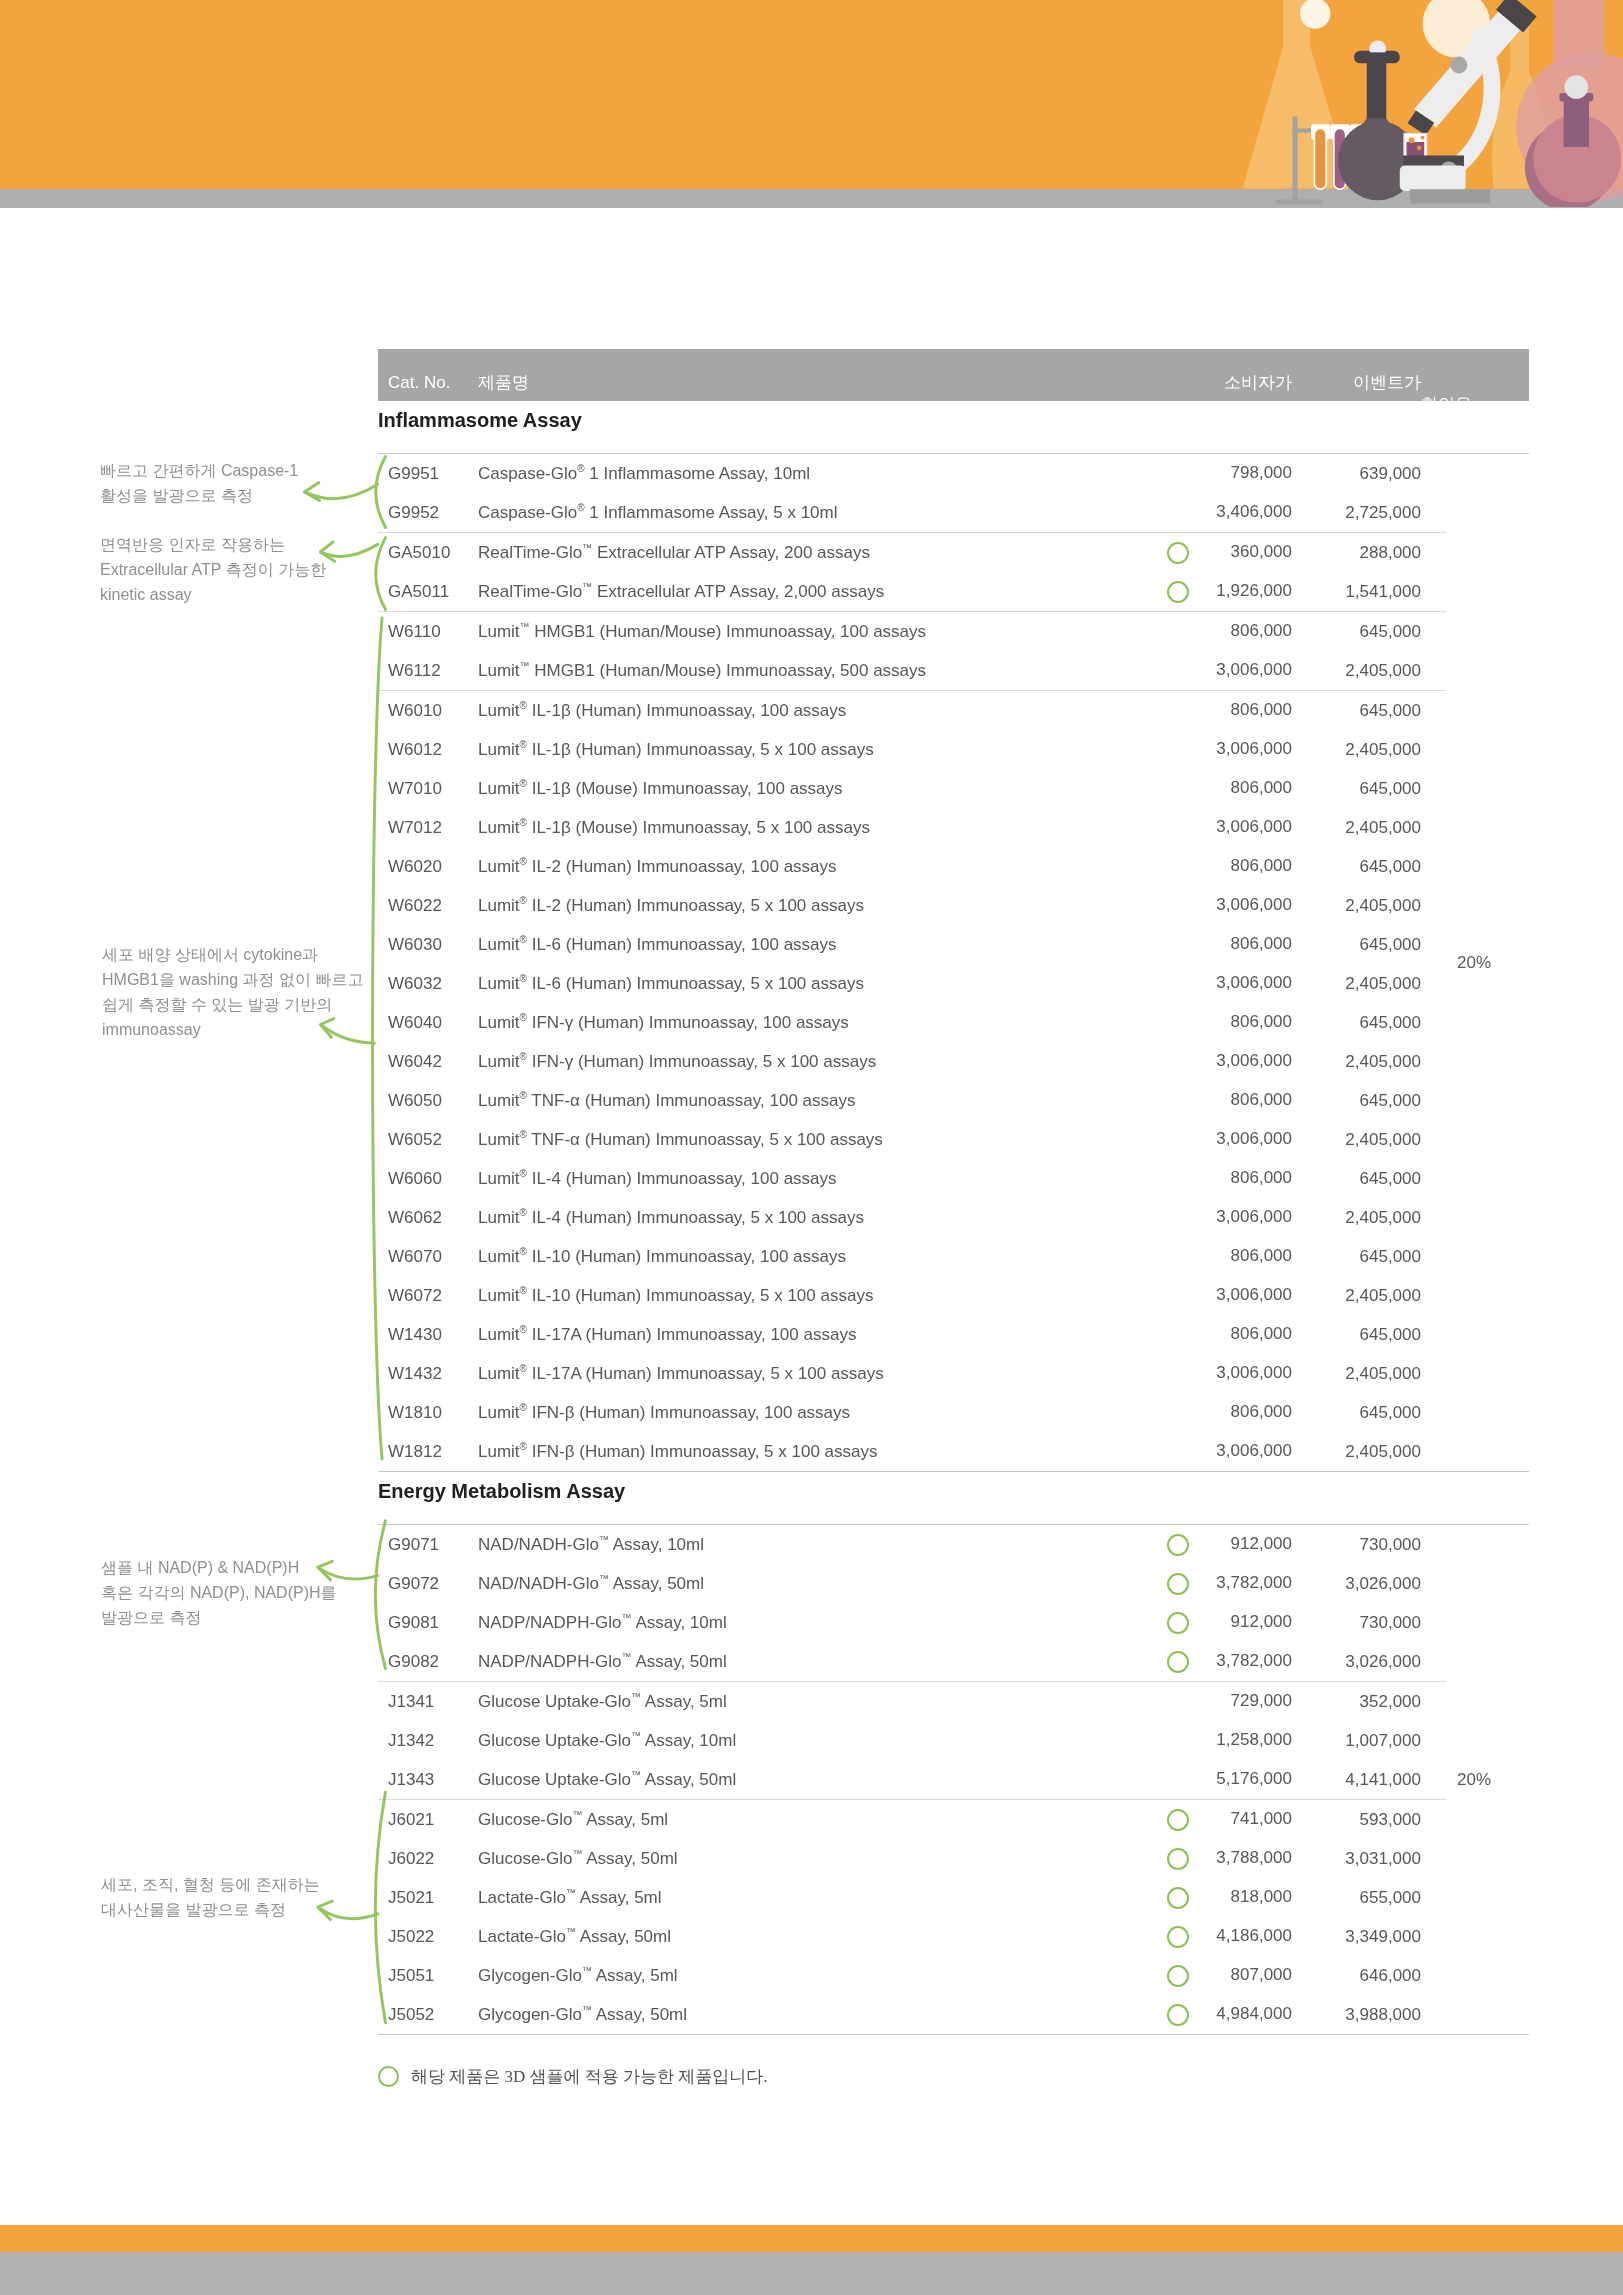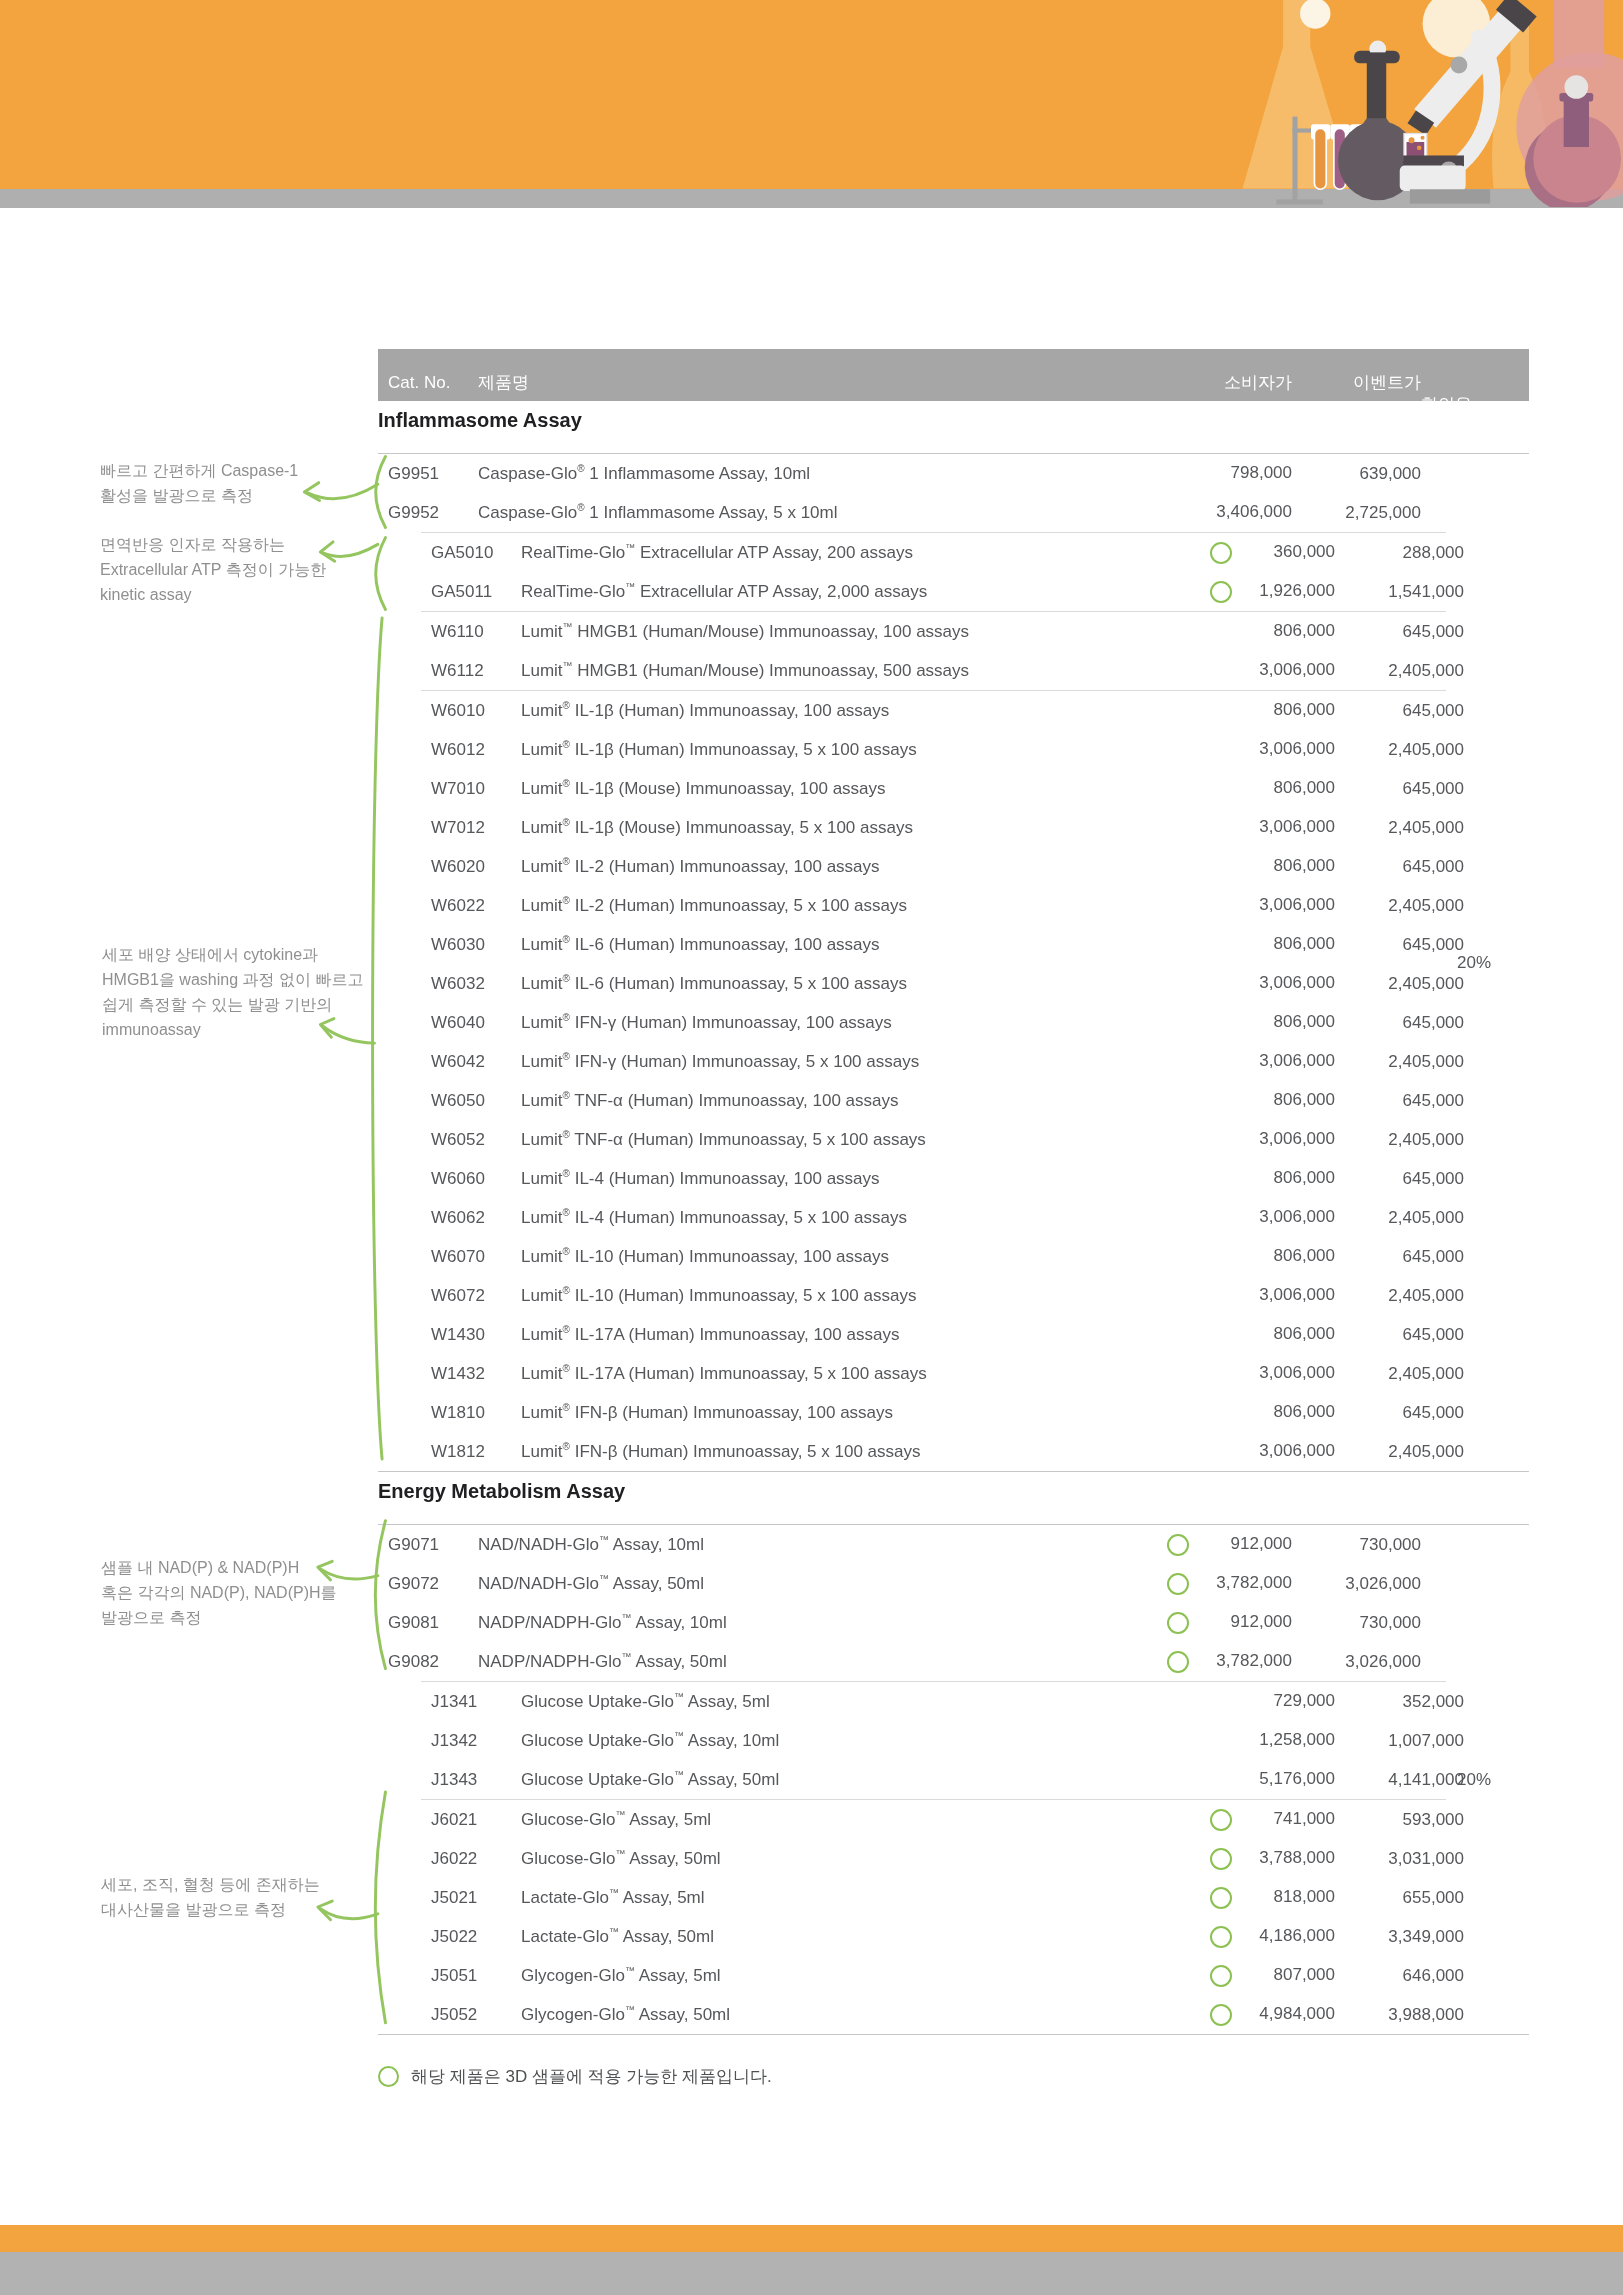--- a/index.html
+++ b/index.html
@@ -16,34 +16,34 @@
   .bottom-gray{position:absolute;left:0;top:2252px;width:1623px;height:43px;background:#B2B2B2;}
   
   .table-wrap{position:absolute;left:378px;top:349px;width:1151px;}
   .grid-row{display:grid;grid-template-columns:100px 680px 134px 129px 108px;align-items:center;}
   .thead{height:52px;background:#A6A6A6;color:#ffffff;font-size:17px;}
   .thead .h-cat{padding-left:10px;}
   .h-consumer,.h-event{text-align:right;}
   .h-discount{text-align:left;margin-top:44px;}
   .section-title{margin-top:8px;height:27px;font-size:20px;font-weight:bold;color:#202022;}
   .section-rows{position:relative;margin-top:17px;border-top:0.8px solid #c6c6c6;border-bottom:0.8px solid #c6c6c6;}
-  .group + .group{border-top:0.8px solid #dadada;margin-left:43px;}
+  .group + .group{border-top:0.8px solid #dadada;}
   .group{position:relative;}
   .group + .group::before{content:"";position:absolute;top:-0.8px;right:0;width:83px;height:0.8px;background:#ffffff;}
   .row{height:39px;font-size:17px;color:#56575a;}
   .cell-cat{padding-left:10px;}
   .cell-name sup{font-size:10px;line-height:0;}
   .cell-consumer{display:flex;}
   .cell-consumer .price{flex:1;text-align:right;}
   .circle-3d{width:18px;height:18px;border:2.5px solid #8CC152;border-radius:50%;margin-left:8.5px;flex:0 0 auto;}
   .circle-3d.hidden{visibility:hidden;}
   .cell-event{text-align:right;}
   .discount-badge{position:absolute;left:1042px;top:50%;transform:translateY(-50%);width:108px;text-align:center;font-size:17px;color:#56575a;}
   
-  .note-row{margin-top:22px;height:39px;display:flex;align-items:center;font-size:17px;color:#4f5052;}
+  .note-row{margin-top:22px;height:39px;display:flex;align-items:center;font-size:17px;color:#4f5052;font-family:Liberation Serif, serif;}
   .note-circle{width:17px;height:17px;border:2.5px solid #8CC152;border-radius:50%;margin-right:12px;flex:0 0 auto;}
   
   .annotation{position:absolute;font-size:16px;line-height:25px;color:#8F8F8F;white-space:nowrap;}
   .a1{left:100px;top:458px;}
   .a2{left:100px;top:532px;}
   .a3{left:102px;top:942px;}
   .a4{left:101px;top:1555px;}
   .a5{left:101px;top:1872px;}
   
   .green-overlay{position:absolute;left:0;top:0;width:1623px;height:2295px;pointer-events:none;}

